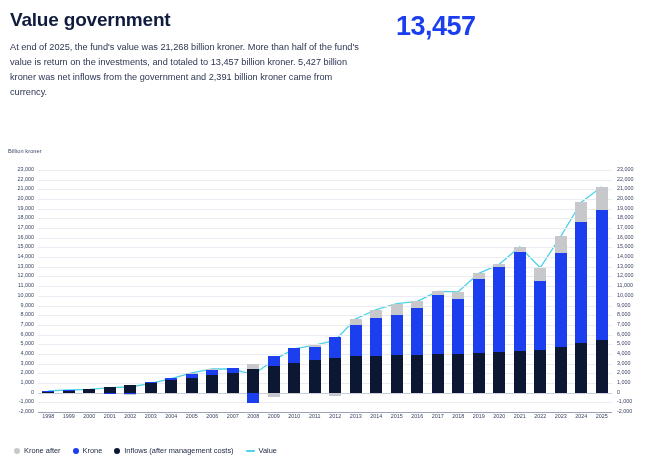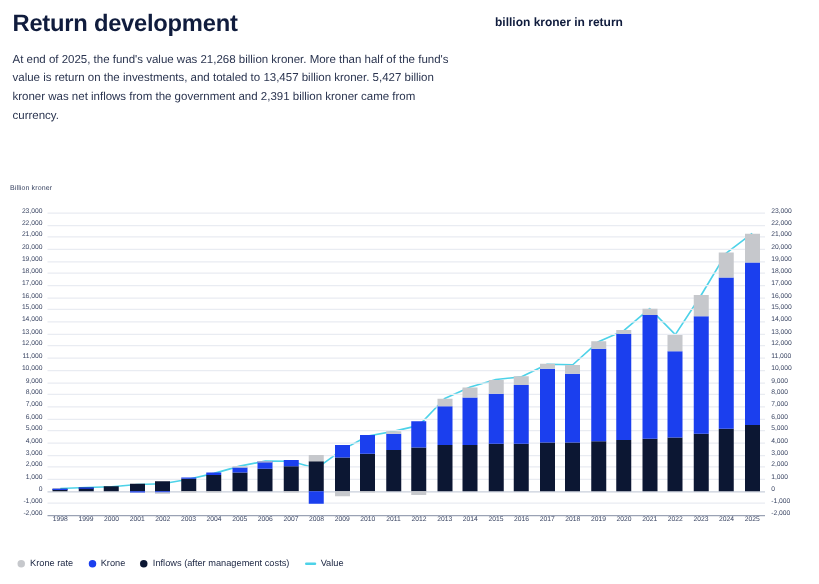--- a/index.html
+++ b/index.html
@@ -139,25 +139,25 @@
   }
   .legend-item { display: flex; align-items: center; gap: 4px; margin-right: 7px; }
   .dot { width: 6px; height: 6px; border-radius: 50%; display: inline-block; }
   .dash-total { width: 9px; height: 2px; background: #4dd2e8; display: inline-block; border-radius: 1px; }
 </style>
 </head>
 <body>
 
 <div class="header">
   <div class="header-left">
-    <h1 class="page-title">Return development</h1>
+    <h1 class="page-title">Value government</h1>
     <p class="intro">At end of 2025, the fund's value was 21,268 billion kroner. More than half of the fund's value is return on the investments, and totaled to 13,457 billion kroner. 5,427 billion kroner was net inflows from the government and 2,391 billion kroner came from currency.</p>
   </div>
   <div class="header-right">
-    <div class="kpi-label">billion kroner in return</div>
+    <div class="kpi-value">13,457</div>
   </div>
 </div>
 
 <div class="chart-block">
   <div class="axis-title">Billion kroner</div>
   <div class="plot-wrap">
     <div class="plot" id="plot">
       <svg class="totalline" id="total-svg" preserveAspectRatio="none" viewBox="0 0 574 242">
           <polyline points="10.25,220.79112 30.75,220.00704 51.25,219.36816 71.75,217.62576 92.25,217.00624 112.75,213.3956 133.25,208.72016 153.75,202.90248 174.25,198.88528 194.75,199.01112 215.25,204.732 235.75,189.9216 256.25,178.81864 276.75,175.12088 297.25,170.3196 317.75,148.81064 338.25,139.52752 358.75,133.56464 379.25,131.4544 399.75,121.44528 420.25,121.81312 440.75,103.34368 461.25,94.36064 481.75,76.83016 502.25,97.6712 522.75,66.36608 543.25,32.22472 563.75,16.76576" fill="none" stroke="#4dd2e8" stroke-width="1.3" stroke-linejoin="round"></polyline>
         </svg>
@@ -413,21 +413,21 @@
       <div class="xtick" style="left: 527.25px; top: 272px;">2022</div>
       <div class="xtick" style="left: 547.75px; top: 272px;">2023</div>
       <div class="xtick" style="left: 568.25px; top: 272px;">2024</div>
       <div class="xtick" style="left: 588.75px; top: 272px;">2025</div>
     </div>
 </div>
 
 <div class="legend" id="legend">
     <div class="legend-item">
       <span class="dot" style="background: rgb(198, 200, 204);"></span>
-      <span>Krone rate</span>
+      <span>Krone after</span>
     </div>
     <div class="legend-item">
       <span class="dot" style="background: rgb(27, 63, 238);"></span>
       <span>Krone</span>
     </div>
     <div class="legend-item">
       <span class="dot" style="background: rgb(12, 23, 51);"></span>
       <span>Inflows (after management costs)</span>
     </div>
     <div class="legend-item">

